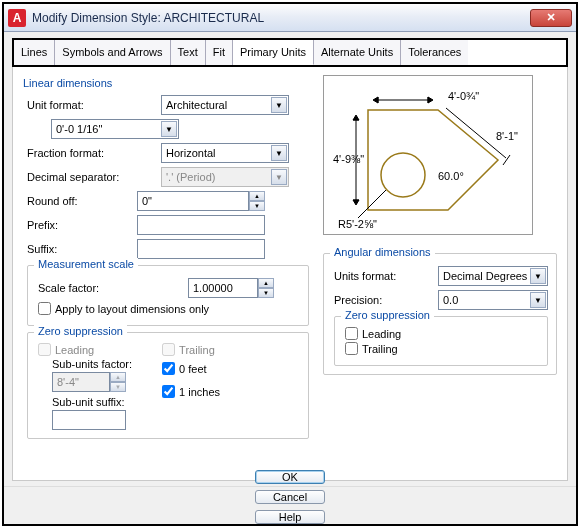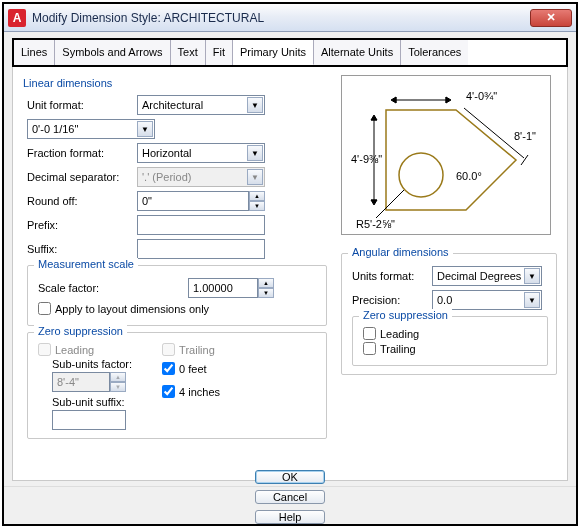--- a/index.html
+++ b/index.html
@@ -12,21 +12,21 @@
   .body { padding: 6px 8px 8px 8px; background:#f0f0f0; height: calc(100% - 28px - 38px); }
   .tabs-row { display:flex; border:2px solid #000; background:#fff; border-bottom:2px solid #000; position:relative; z-index:2;}
   .tab { padding:6px 7px; border-right:1px solid #aab; background:#f6f6f9; cursor:default; white-space:nowrap;}
   .tab.active { background:#fff; border-bottom:1px solid #fff; position:relative; }
   .tab:last-child { border-right:none; }
   .panel { border:1px solid #c9c9c9; border-top:none; background:#fff; padding:8px 10px 10px 14px; height: calc(100% - 26px); position:relative;}
   .section-title { color:#0a4aa5; margin:2px 0 6px -4px; }
   .row { display:flex; align-items:center; margin:4px 0; }
   .lbl { width:110px; }
   .combo, .txt { height:20px; border:1px solid #7a8aa0; background:#fff; padding:1px 4px; display:flex; align-items:center; justify-content:space-between;}
-  .combo { width:128px; }
+  .combo { width:128px;margin-left:24px; }
   .combo .arrow { width:16px; height:16px; background:linear-gradient(#f7f9fc,#d6deea); border:1px solid #9aaac2; display:flex;align-items:center;justify-content:center; font-size:8px; margin-right:-3px;}
   .combo.disabled { background:#f0f0f0; color:#888; border-color:#bbb;}
   .spin-wrap { display:flex; }
   .spin { width:16px; display:flex; flex-direction:column; }
   .spin button { flex:1; font-size:6px; border:1px solid #9aaac2; background:linear-gradient(#f7f9fc,#d6deea); padding:0;}
   .txt { width:128px; }
   .txt input { border:none; outline:none; width:100%; background:transparent; font-size:11px;}
   .group { border:1px solid #c9c9c9; border-radius:2px; padding:8px 8px 8px 10px; margin-top:6px; position:relative;}
   .group-title { position:absolute; top:-8px; left:6px; background:#fff; padding:0 4px; color:#0a4aa5;}
   .chk { display:flex; align-items:center; margin:2px 0;}
@@ -176,21 +176,21 @@
                 <div class="chk">
                     <input type="checkbox" disabled="" style="">
                     <span class="disabled-text">Trailing</span>
                   </div>
                 <div class="chk" style="margin-top:6px;">
                     <input type="checkbox" checked="" style="">
                     <span>0 feet</span>
                   </div>
                 <div class="chk" style="margin-top:10px;">
                     <input type="checkbox" checked="" style="">
-                    <span>4 inches</span>
+                    <span>1 inches</span>
                   </div>
               </div>
             </div>
           </div>
         </div>
 
         <div class="right">
           <div class="preview">
             <svg width="200" height="150" viewBox="0 0 200 150">
               <path d="M40 30 L110 30 L170 80 L120 130 L40 130 Z" fill="none" stroke="#9a7a1a" stroke-width="1.5"></path>

